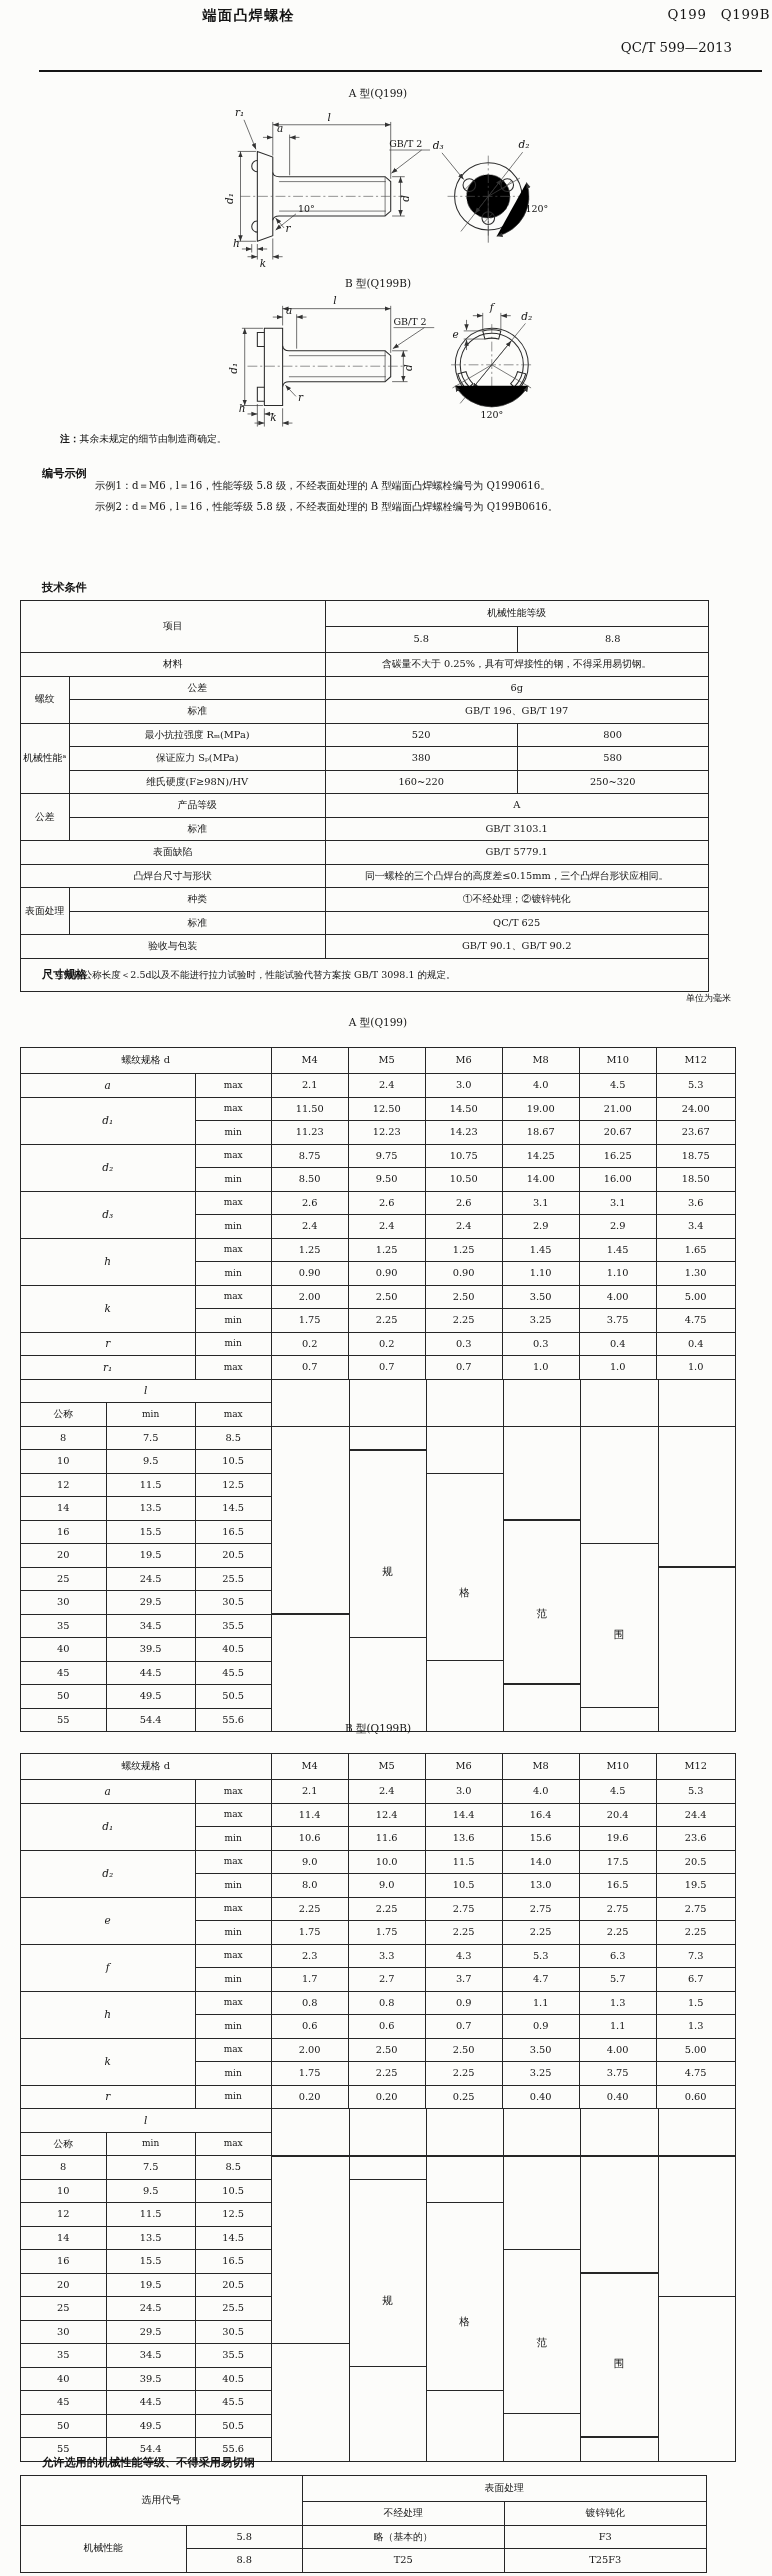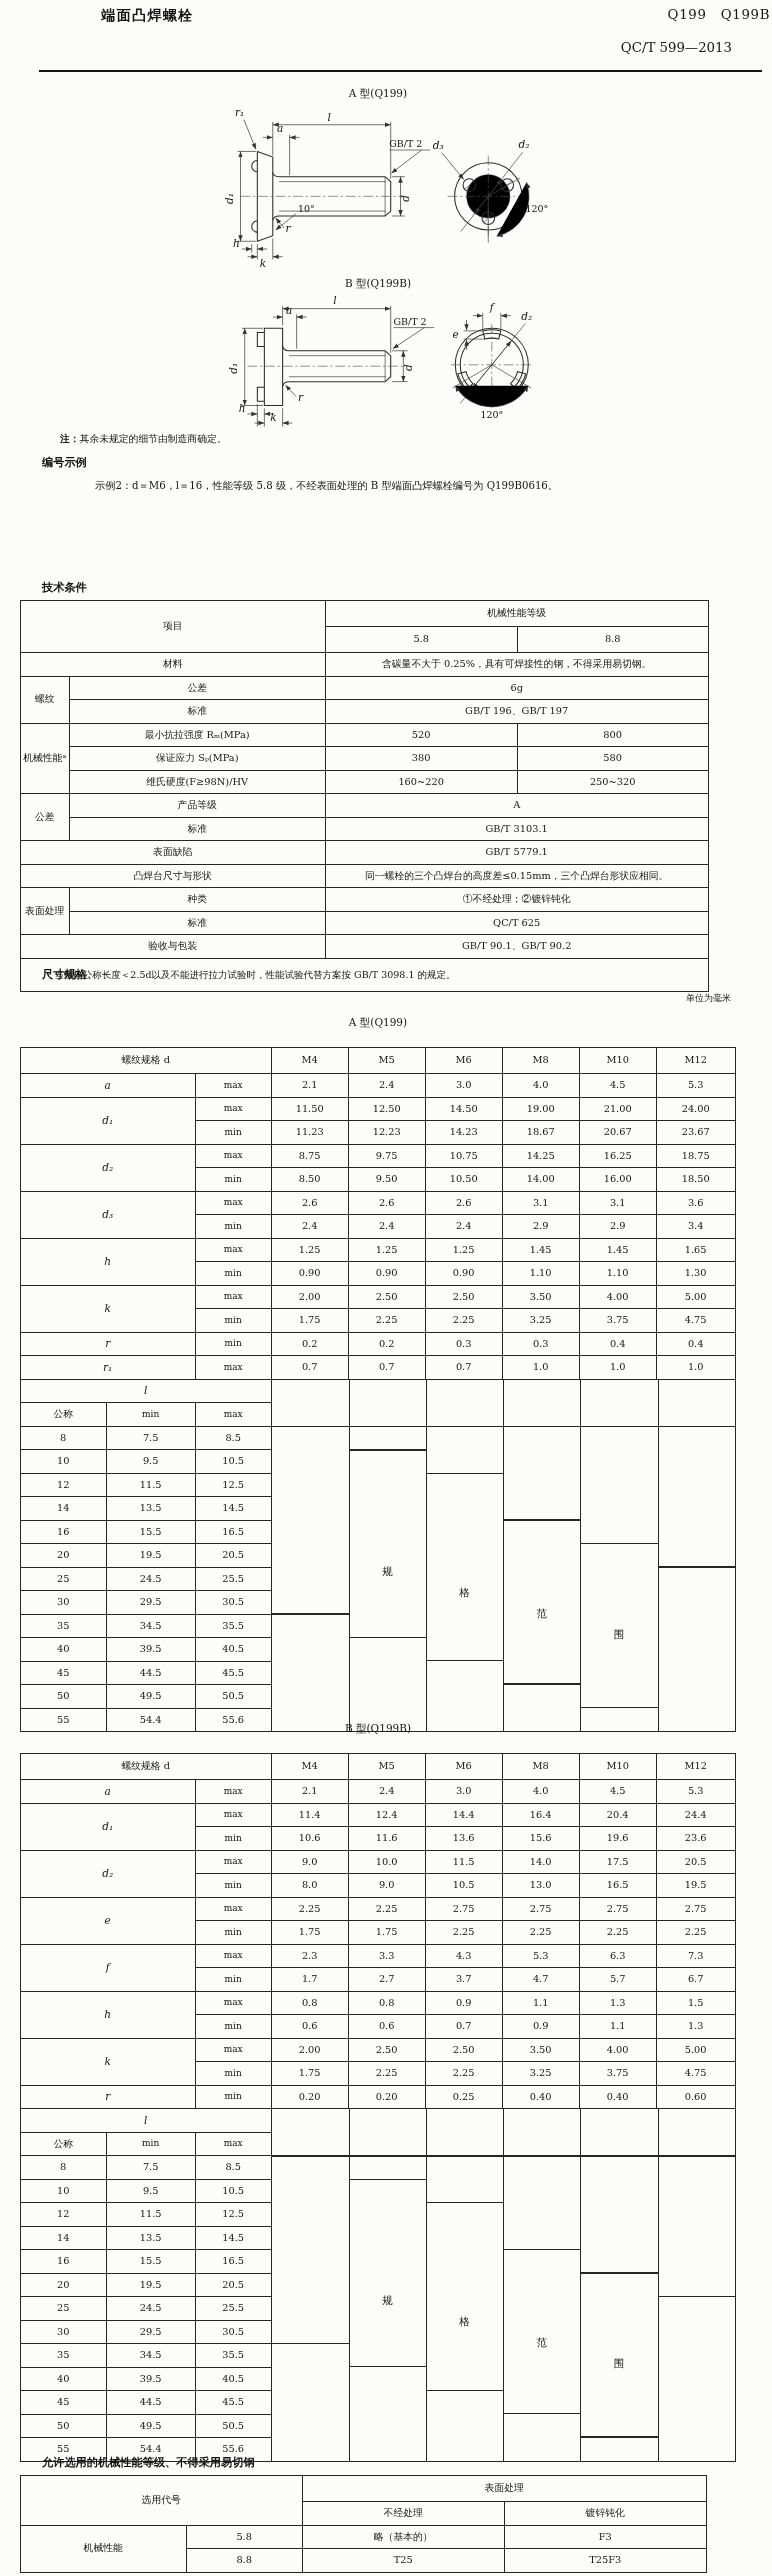--- a/index.html
+++ b/index.html
@@ -3,21 +3,21 @@
 <meta charset="utf-8">
 <style>
   html,body{margin:0;padding:0;}
   body{
     width:773px;height:2576px;position:relative;overflow:hidden;
     background:#fcfcfa;color:#141414;
     font-family:"DejaVu Serif","Liberation Serif",serif;
   }
   .abs{position:absolute;}
   
-  .doc-title{top:7px;left:0;width:295px;text-align:center;font-size:14px;font-weight:bold;letter-spacing:1.4px;}
+  .doc-title{top:7px;left:0;width:295px;text-align:right;font-size:14px;font-weight:bold;letter-spacing:1.4px;}
   .doc-codes{top:5.6px;right:2.8px;font-size:13.3px;letter-spacing:0.7px;}
   .doc-standard{top:40px;right:41px;font-size:13.3px;}
   .rule{top:70px;left:39px;width:723px;height:2.1px;background:#151515;}
   .caption{left:0;width:756px;text-align:center;font-size:10.5px;}
   .sec-title{left:42px;font-size:11.2px;font-weight:bold;}
   .note-line{top:433px;left:60px;font-size:9.8px;}
   .note-line b{font-weight:bold;}
   .examples{top:475px;left:60px;width:666px;font-size:10.2px;}
   .examples p{margin:0;line-height:21px;text-indent:35px;}
   .unit-note{right:42px;top:992px;font-size:9px;}
@@ -209,22 +209,23 @@
     <line class="thin" x1="700" y1="520" x2="644" y2="553"></line>
     <line class="thin" x1="700" y1="520" x2="756" y2="553"></line>
     <path class="dimln" d="M648,550 A60,60 0 0 0 752,550" marker-start="url(#ma)" marker-end="url(#ma)"></path>
     <text class="ann" x="700" y="596" text-anchor="middle">120°</text>
   </g>
 </svg>
 
 <div class="abs note-line">
   <b>注：</b><span>其余未规定的细节由制造商确定。</span>
 </div>
-<div class="abs sec-title" style="top:455px;">编号示例</div>
+<div class="abs sec-title" style="top:466px;">编号示例</div>
 <div class="abs examples">
+  <p>示例1：d＝M6，l＝16，性能等级 5.8 级，不经表面处理的 A 型端面凸焊螺栓编号为 Q1990616。</p>
   <p>示例2：d＝M6，l＝16，性能等级 5.8 级，不经表面处理的 B 型端面凸焊螺栓编号为 Q199B0616。</p>
 </div>
 
 <div class="abs sec-title" style="top:580px;">技术条件</div>
 <table class="abs tech-table" style="top:600px;left:19.7px;">
   <colgroup>
       <col style="width:49px">
       <col style="width:256px">
       <col style="width:192px">
       <col style="width:191px">

